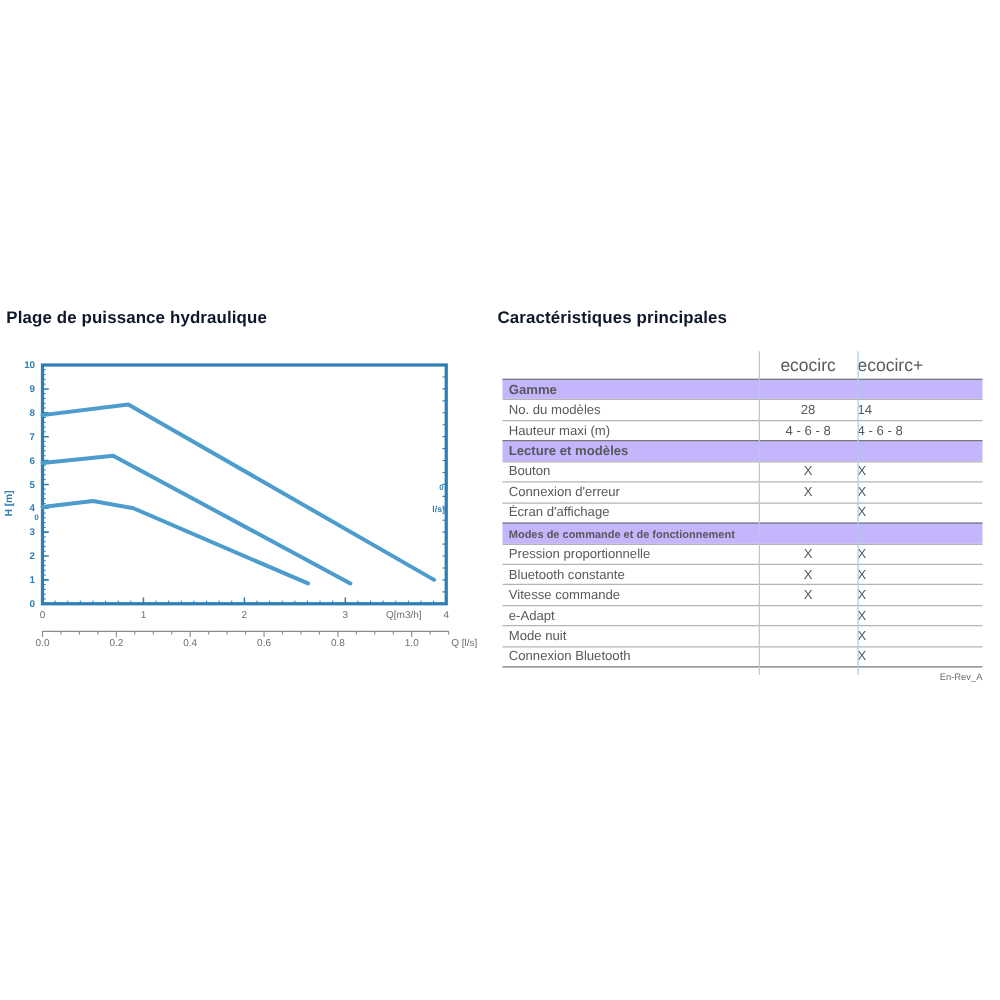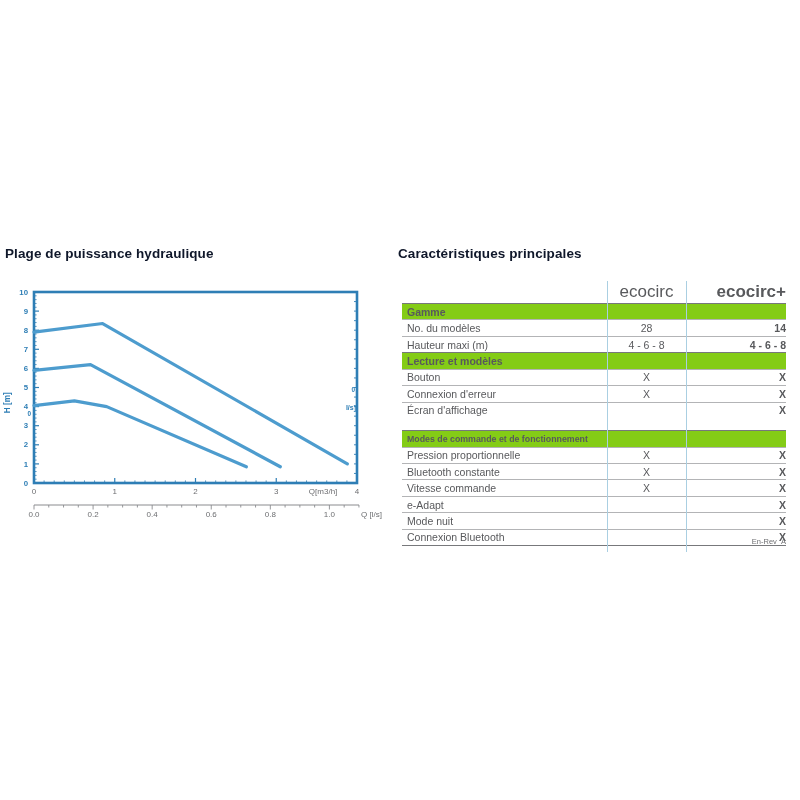--- a/index.html
+++ b/index.html
@@ -9,30 +9,30 @@
   .title-left{left:5px;}
   .title-right{left:398px;}
   .chart{position:absolute;left:0;top:283px;}
   .yt{font-family:"Liberation Sans",sans-serif;font-size:7.8px;font-weight:bold;fill:#2e7eb5;}
   .y0{font-family:"Liberation Sans",sans-serif;font-size:6.4px;font-weight:bold;fill:#2e7eb5;}
   .rl{font-family:"Liberation Sans",sans-serif;font-size:7px;font-weight:bold;fill:#2e7eb5;}
   .yl{font-family:"Liberation Sans",sans-serif;font-size:8.2px;font-weight:bold;fill:#2e7eb5;}
   .gt{font-family:"Liberation Sans",sans-serif;font-size:8px;fill:#6d6e71;}
   .ctable{position:absolute;left:402px;top:281px;width:384px;}
   .thead{display:flex;height:22px;align-items:center;}
-  .thead .c{font-size:17px;color:#58595c;}
+  .thead .c{font-size:14px;color:#58595c;}
   .tbody{border-bottom:1.4px solid #77787b;}
   .trow{display:flex;align-items:center;box-sizing:border-box;height:16.45px;
         border-top:1px solid #b3b4b6;font-size:10.5px;color:#58595c;}
-  .trow.section,.trow.section-small{background:#84cc16;border-top:1.4px solid #77787b;font-weight:bold;}
-  .trow.section-small{font-size:8.8px;margin-top:12px;}
+  .trow.section,.trow.section-small{background:#c4b5fd;border-top:1.4px solid #77787b;font-weight:bold;}
+  .trow.section-small{font-size:8.8px;}
   .c{box-sizing:border-box;}
   .c.lbl{flex:0 0 205px;padding-left:5px;overflow:hidden;white-space:nowrap;}
   .c.v1{flex:0 0 79px;text-align:center;}
-  .c.v2{flex:0 0 100px;text-align:right;font-weight:bold;}
+  .c.v2{flex:0 0 100px;text-align:left;}
   .vsep{position:absolute;top:0;width:1px;height:calc(100% + 6px);background:#aacfe2;pointer-events:none;}
   .vsep1{left:205px;}
   .vsep2{left:284px;}
   .rev{position:absolute;left:402px;top:537px;width:384px;text-align:right;
        font-size:7.5px;color:#6d6e71;}
 </style>
 </head>
 <body>
 
 <div class="page">

